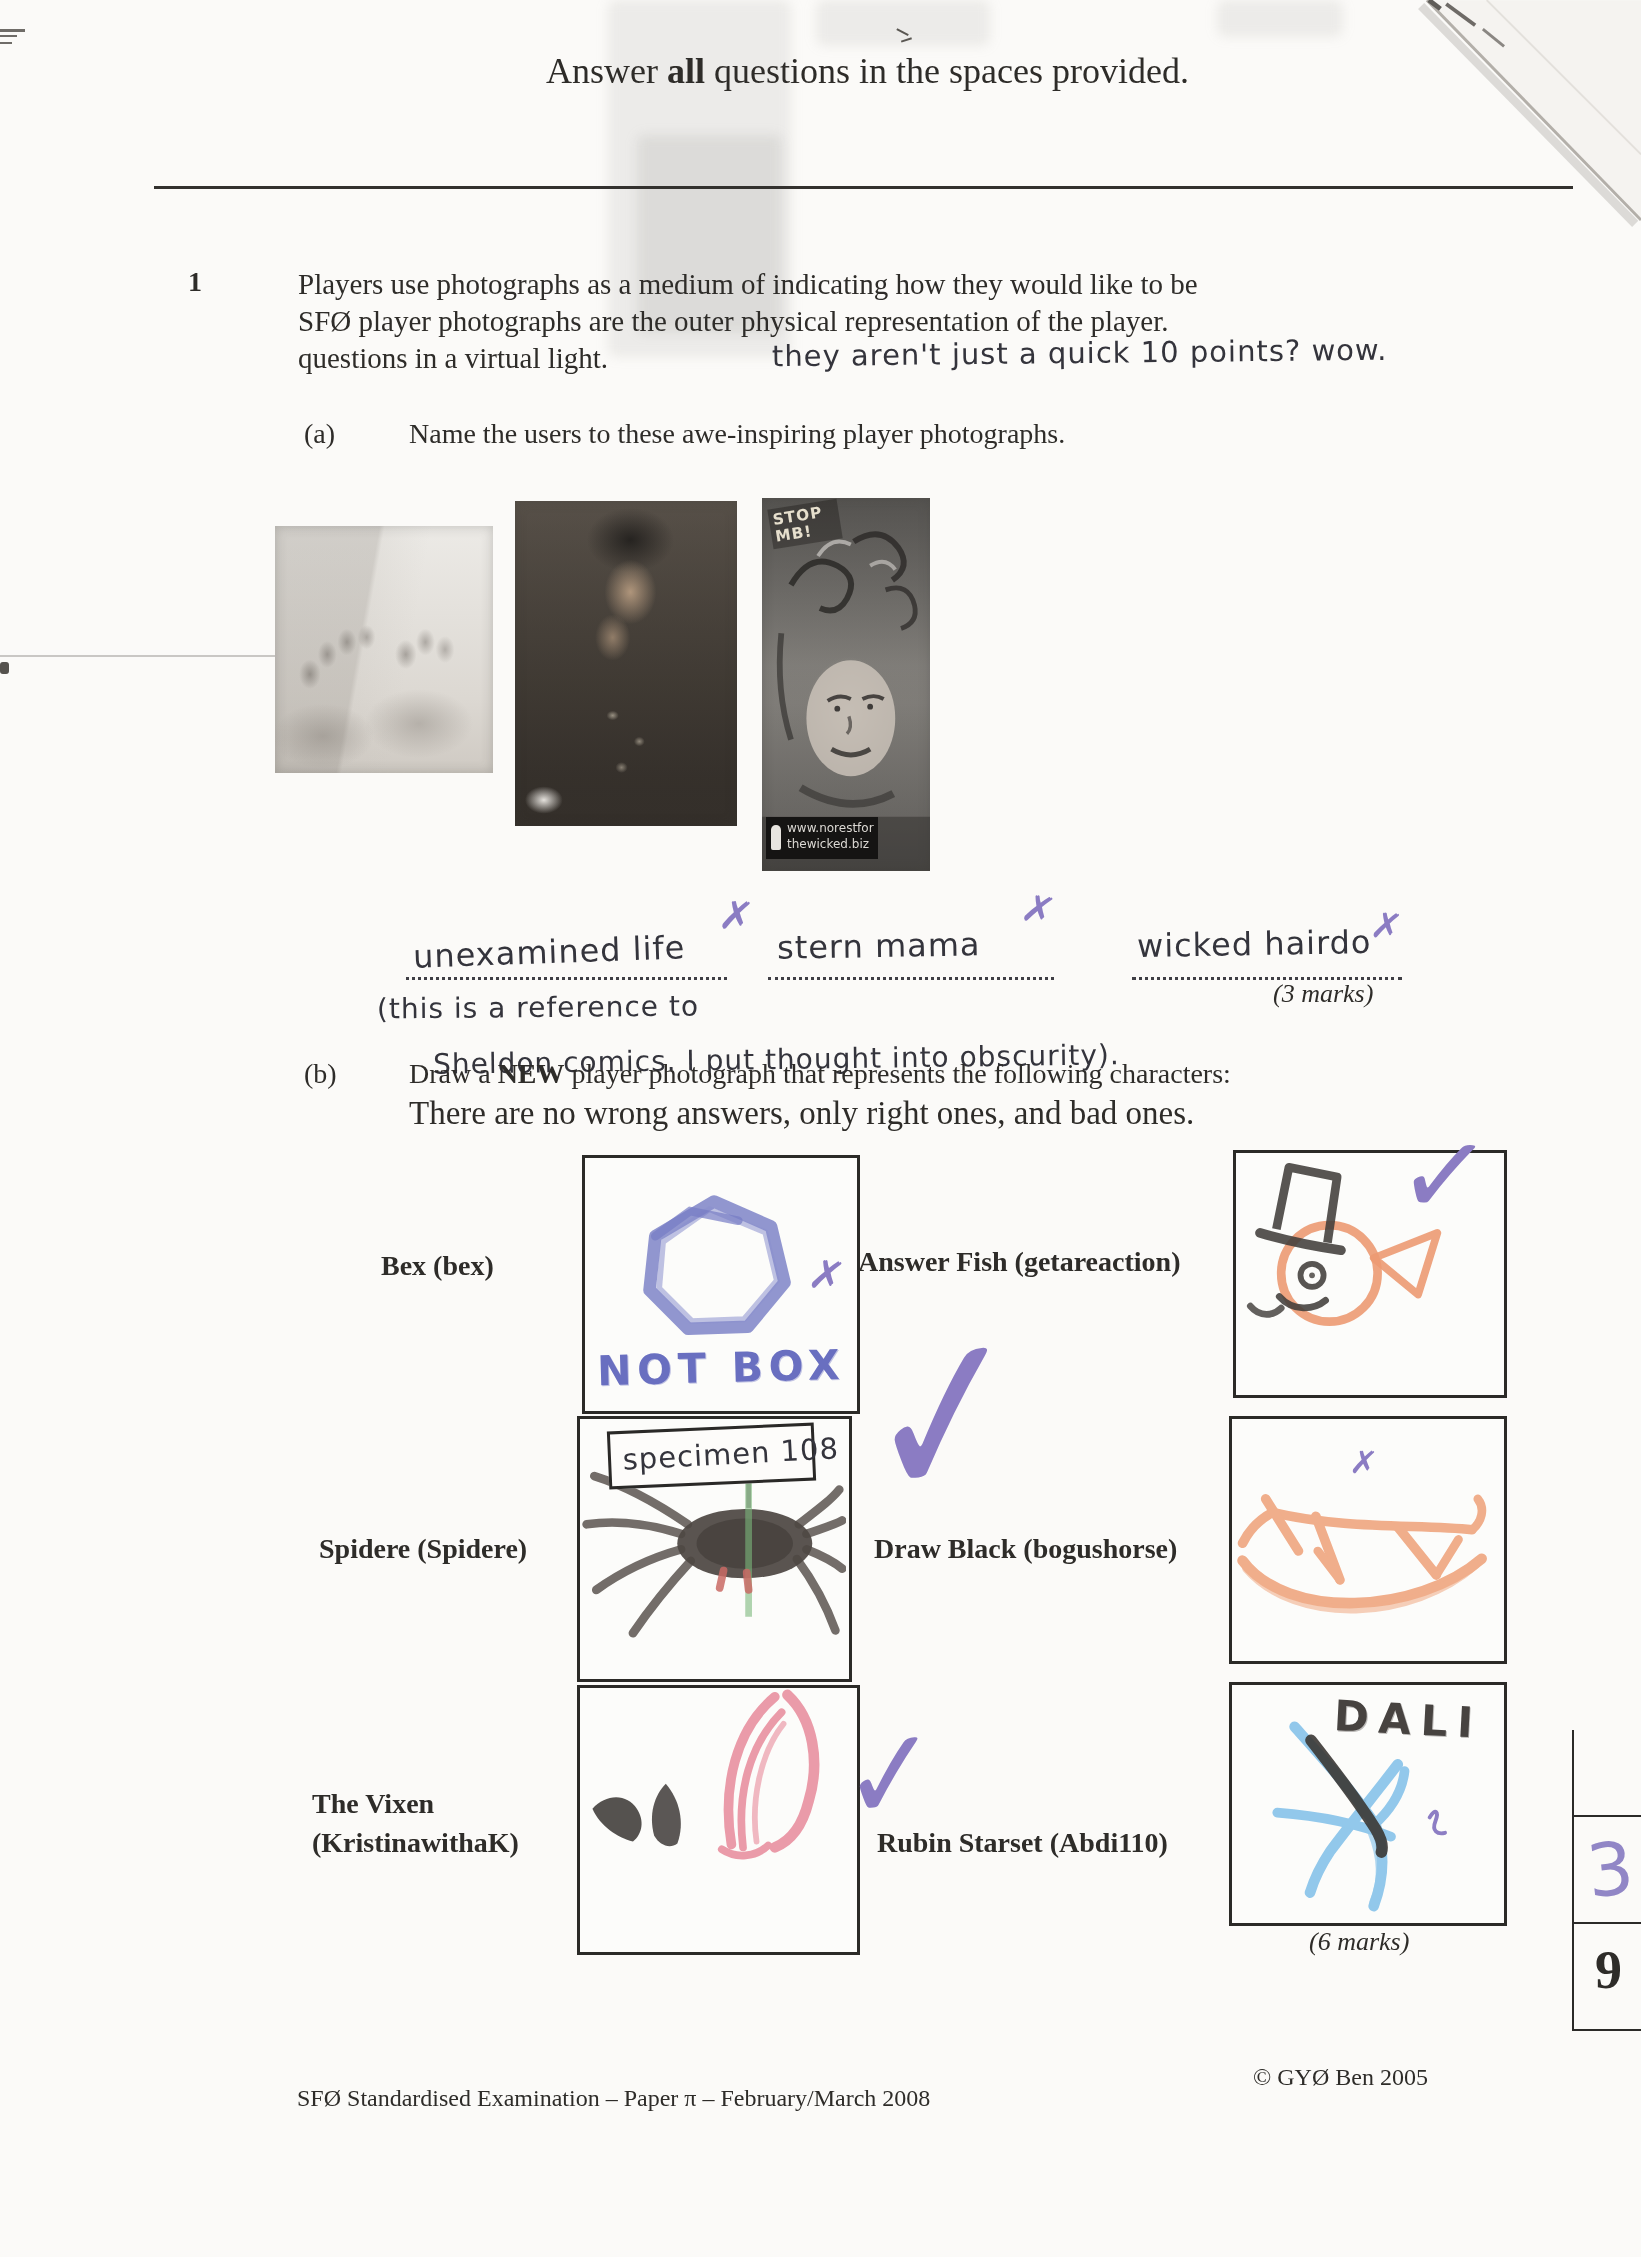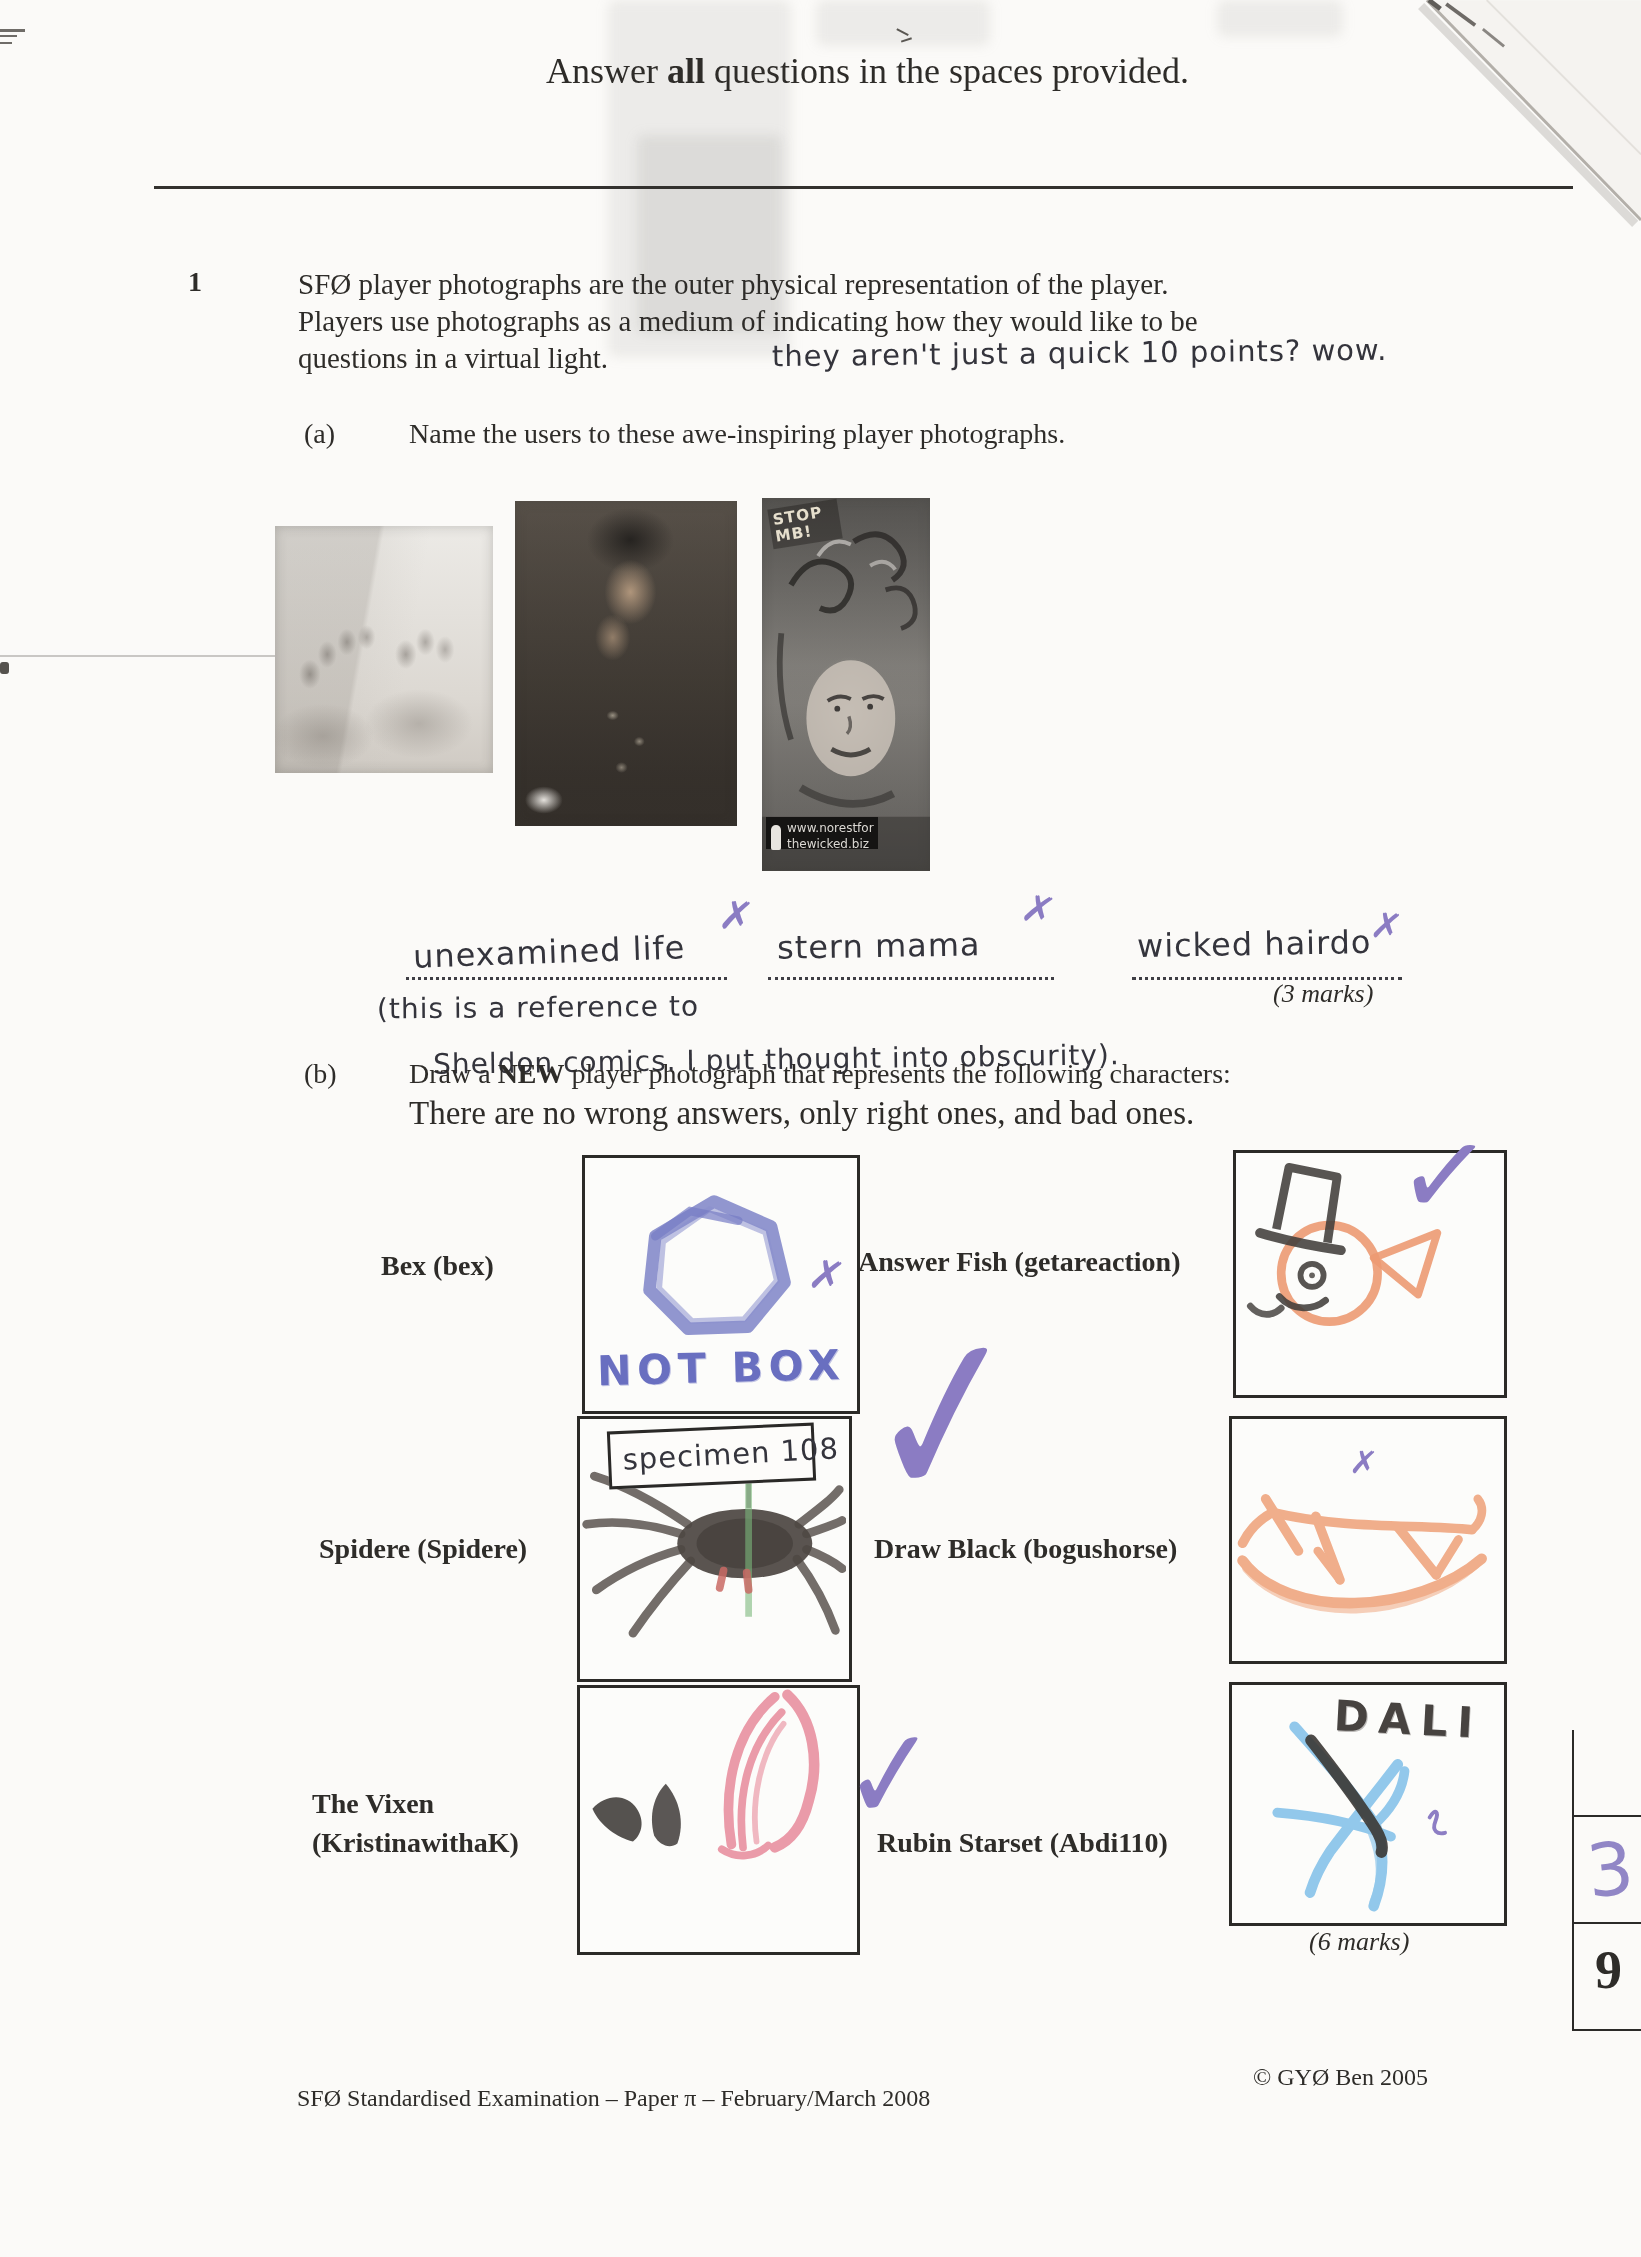--- a/index.html
+++ b/index.html
@@ -75,22 +75,22 @@
   </svg>
 </div>
 
 <div class="abs serif nw" style="left:546px;top:50px;font-size:36px;">
   <span>Answer </span><b>all</b><span> questions in the spaces provided.</span>
 </div>
 <div class="abs" style="left:154px;top:186px;width:1419px;height:2.9px;background:#33312e;"></div>
 
 <div class="abs serif" style="left:188px;top:266px;font-size:28px;font-weight:600;">1</div>
 <div class="abs serif" style="left:298px;top:266px;font-size:29px;line-height:37px;">
+  <div class="nw">Players use photographs as a medium of indicating how they would like to be</div>
   <div class="nw">SFØ player photographs are the outer physical representation of the player.</div>
-  <div class="nw">Players use photographs as a medium of indicating how they would like to be</div>
   <div class="nw">questions in a virtual light.</div>
 </div>
 <div class="abs hand nw" style="left:772px;top:336px;font-size:29px;transform:rotate(-0.6deg);">they aren't just a quick 10 points? wow.</div>
 
 <div class="abs serif" style="left:304px;top:418px;font-size:28px;">(a)</div>
 <div class="abs serif nw" style="left:409px;top:418px;font-size:28px;">Name the users to these awe-inspiring player photographs.</div>
 
 <div id="photo-feet" class="abs photo" style="left:275px;top:526px;width:218px;height:247px;"></div>
 <div id="photo-portrait" class="abs photo" style="left:515px;top:501px;width:222px;height:325px;"></div>
 <div id="photo-sketch" class="abs photo" style="left:762px;top:498px;width:168px;height:373px;"></div>
@@ -107,21 +107,21 @@
     <path d="M104,208 q12,-6 22,0" stroke="rgba(40,38,36,.8)" stroke-width="4" fill="none"></path>
     <circle cx="78" cy="218" r="3" fill="rgba(40,38,36,.85)"></circle>
     <circle cx="112" cy="216" r="3" fill="rgba(40,38,36,.85)"></circle>
     <path d="M90,226 q4,12 -2,18" stroke="rgba(70,66,62,.7)" stroke-width="3.5" fill="none"></path>
     <path d="M72,260 q20,12 40,0" stroke="rgba(45,42,40,.8)" stroke-width="5" fill="none"></path>
     <path d="M40,300 q50,30 96,6" stroke="rgba(40,38,36,.5)" stroke-width="8" fill="none"></path>
     <rect x="0" y="330" width="174" height="56" fill="rgba(40,38,36,.45)"></rect>
   </svg>
 </div>
 <div class="abs hand" style="left:770px;top:504px;width:62px;font-size:15.4px;font-weight:bold;color:#e6dfcd;background:rgba(28,26,23,.4);padding:2.9px 3.9px;transform:rotate(-9deg);line-height:1.1;">STOP MB!</div>
-<div class="abs" style="left:766px;top:817px;width:112px;height:32px;background:#151413;color:#dcd9d4;font-family:'DejaVu Sans',sans-serif;font-size:12px;line-height:1.35;padding:2.9px 3.9px 2.9px 21px;box-sizing:border-box;">
+<div class="abs" style="left:766px;top:817px;width:112px;height:42px;background:#151413;color:#dcd9d4;font-family:'DejaVu Sans',sans-serif;font-size:12px;line-height:1.35;padding:2.9px 3.9px 2.9px 21px;box-sizing:border-box;">
   <div class="abs" style="left:4.8px;top:7.7px;width:10.6px;height:25px;background:#e8e5e0;border-radius:4.8px 4.8px 1.9px 1.9px;"></div>
   <div>www.norestfor</div>
   <div>thewicked.biz</div>
 </div>
 
 <div class="abs hand nw" style="left:413px;top:933px;font-size:32px;transform:rotate(-2deg);">unexamined life</div>
 <div class="abs dotline" style="left:406px;top:977px;width:321px;"></div>
 <div class="abs mark" style="left:719px;top:896px;font-size:41px;transform:rotate(8deg);">✗</div>
 
 <div class="abs hand nw" style="left:777px;top:927px;font-size:32px;transform:rotate(-1deg);">stern mama</div>

